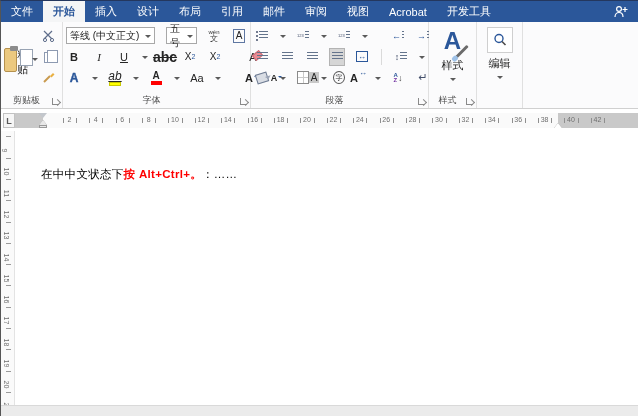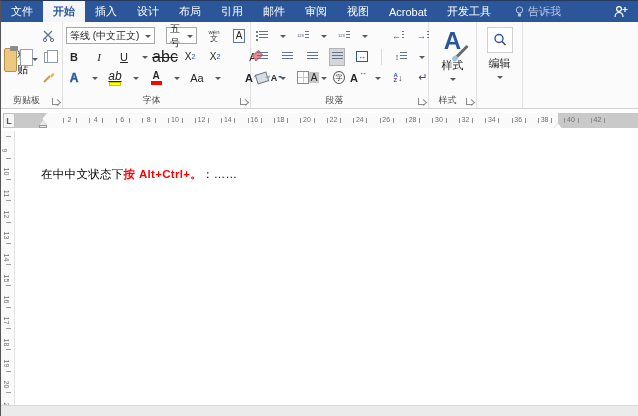--- a/index.html
+++ b/index.html
@@ -42,21 +42,21 @@
   
   .g-font { width:188px; }
   .fbox { height:17px; border:1px solid #a8a8a8; background:#fff; display:flex; align-items:center; font-size:10px; color:#222; padding:0 3px; }
   .fname { width:103px; }
   .fsize { width:35px; margin-left:2px; }
   .fbox .dd { margin-left:auto; }
   .wen { display:flex; flex-direction:column; align-items:center; line-height:1; font-size:6px; color:#333; }
   .wen b { font-size:8px; font-weight:normal; }
   .abox { border:1px solid #5f77a2; font-size:10px; padding:0 2px; height:14px; display:flex; align-items:center; color:#222; }
   .u-l { text-decoration:underline; }
-  .strike { text-decoration:line-through; font-size:16px; }
+  .strike { text-decoration:line-through; font-size:14px;font-weight:bold; }
   .subsup { font-size:10px; }
   .subsup sub,.subsup sup { font-size:7px; color:#2b579a; }
   .eraserA { position:relative; font-size:11px; }
   .eraserA::after { content:""; position:absolute; right:-5px; top:1px; width:7px; height:5px; background:#e98b93; border:1px solid #c86a74; transform:rotate(-40deg); }
   .fxA { color:#2b579a; -webkit-text-stroke:0.4px #2b579a; font-size:12px; font-weight:bold; }
   .hl { display:flex; flex-direction:column; align-items:center; line-height:1; }
   .hl .t { font-size:12px; font-style:italic;text-decoration:underline; }
   .hl .bar { width:12px; height:4px; background:#ffff00; border:1px solid #c9c900; }
   .fc { display:flex; flex-direction:column; align-items:center; line-height:1; }
   .fc .t { font-size:10px; font-weight:bold; }
@@ -135,29 +135,20 @@
     <div class="mtab selected">开始</div>
     <div class="mtab">插入</div>
     <div class="mtab">设计</div>
     <div class="mtab">布局</div>
     <div class="mtab">引用</div>
     <div class="mtab">邮件</div>
     <div class="mtab">审阅</div>
     <div class="mtab">视图</div>
     <div class="mtab">Acrobat</div>
     <div class="mtab">开发工具</div>
-    <div class="tellme">
-      <span>
-        <svg width="9" height="12" viewBox="0 0 9 12">
-            <circle cx="4.5" cy="4" r="3.2" fill="none" stroke="#b9c6e4" stroke-width="1"></circle>
-            <rect x="3" y="7.5" width="3" height="3" fill="#b9c6e4"></rect>
-          </svg>
-      </span>
-      <span>告诉我</span>
-    </div>
     <div class="share">
       <svg width="15" height="13" viewBox="0 0 15 13">
           <circle cx="6" cy="4" r="2.4" fill="none" stroke="#fff" stroke-width="1.2"></circle>
           <path d="M2 12c0-3 2-4.5 4-4.5s4 1.5 4 4.5" fill="none" stroke="#fff" stroke-width="1.2"></path>
           <path d="M12 2v5M9.5 4.5h5" stroke="#fff" stroke-width="1.2"></path>
         </svg>
     </div>
   </div>
 
   <div class="ribbon">

